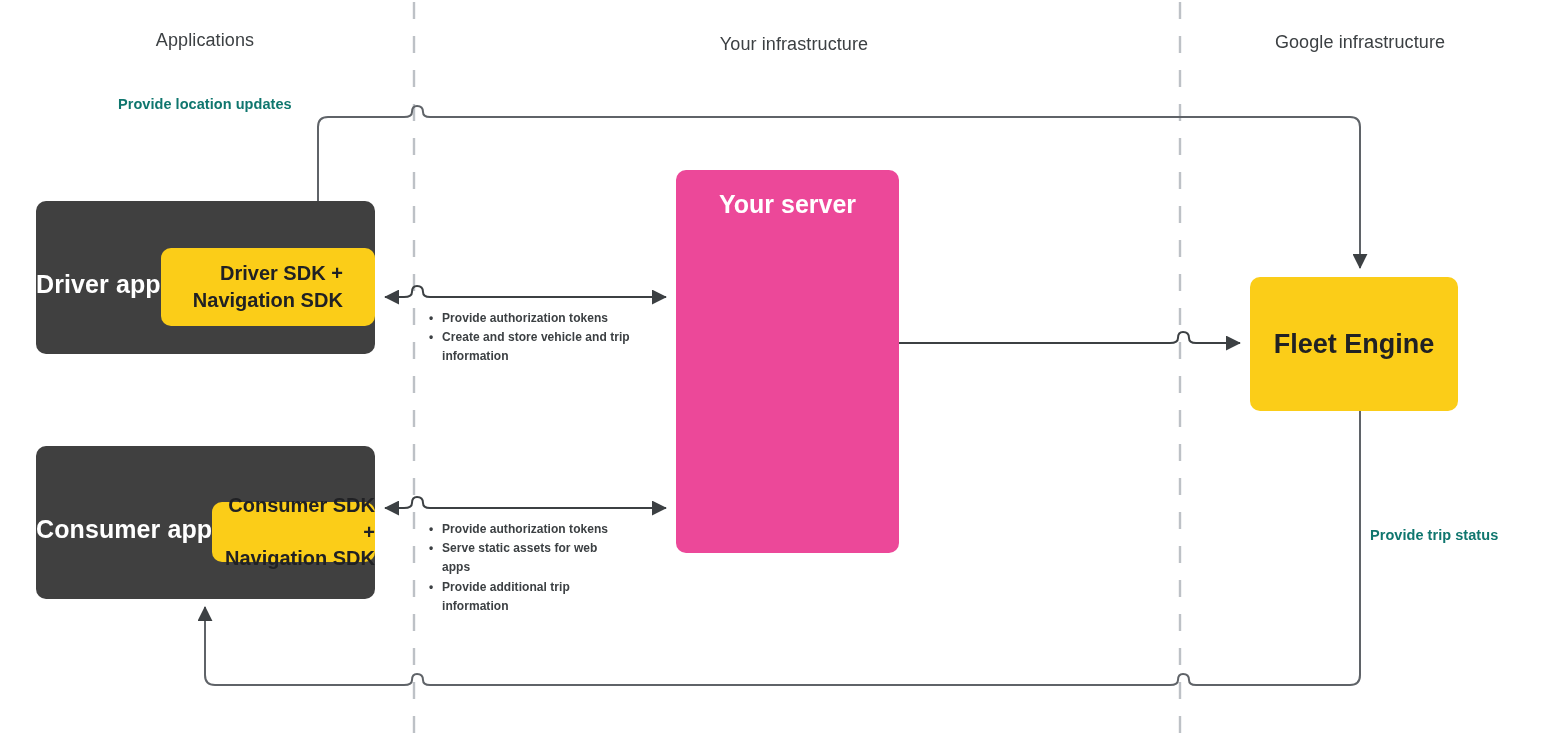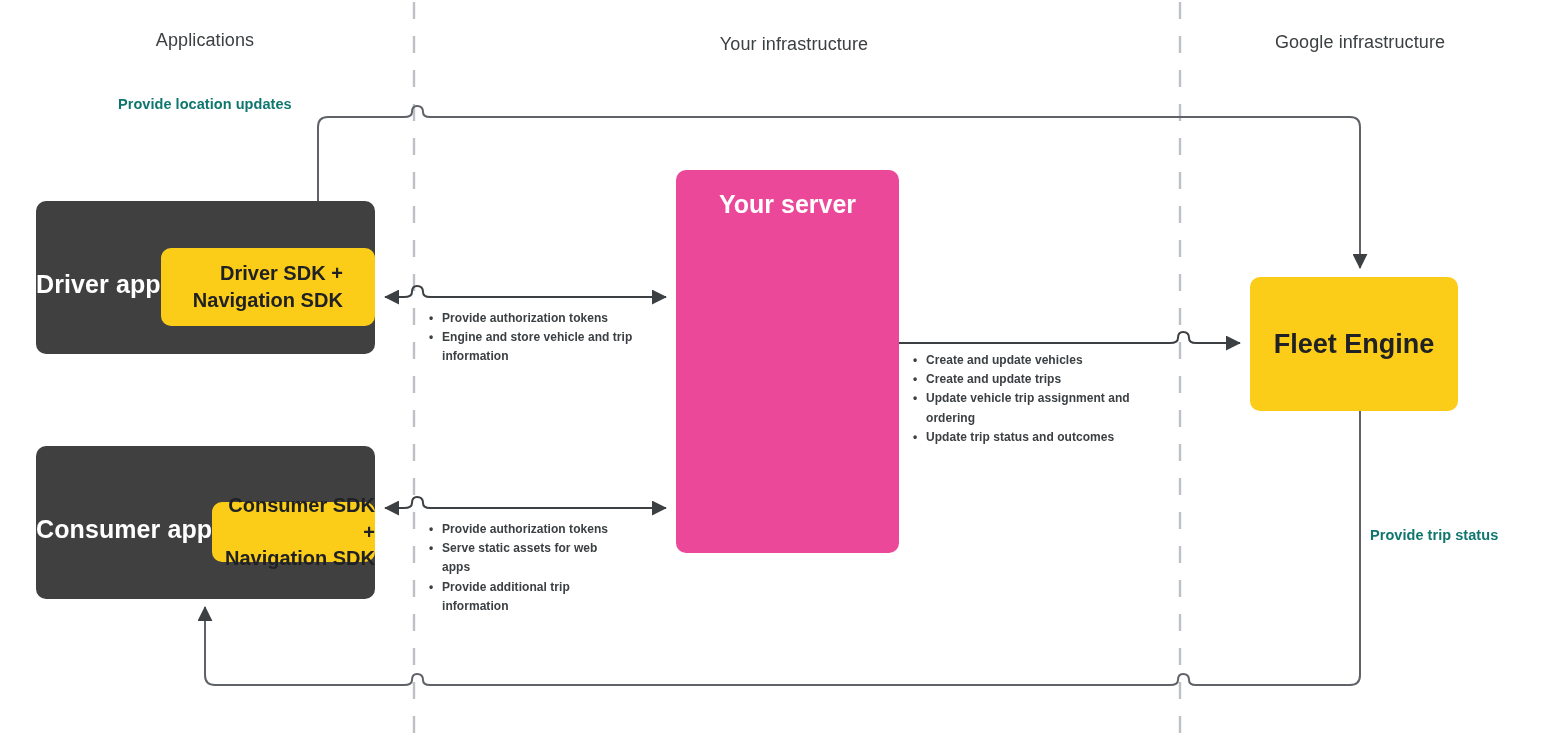--- a/index.html
+++ b/index.html
@@ -215,34 +215,26 @@
   <div class="engine-box" style="left:1250px; top:277px; width:208px; height:134px;">
     <div class="engine-title">Fleet Engine</div>
   </div>
 
   <div class="edge-label" style="left:118px; top:96px;">Provide location updates</div>
   <div class="edge-label" style="left:1370px; top:527px;">Provide trip status</div>
 
   <div class="bullets" style="left:429px; top:309px; width:230px;">
     <ul>
         <li>Provide authorization tokens</li>
-        <li>Engine and store vehicle and trip information</li>
+        <li>Create and store vehicle and trip information</li>
       </ul>
   </div>
 
   <div class="bullets" style="left:429px; top:520px; width:190px;">
     <ul>
         <li>Provide authorization tokens</li>
         <li>Serve static assets for web apps</li>
         <li>Provide additional trip information</li>
       </ul>
   </div>
 
-  <div class="bullets" style="left:913px; top:351px; width:245px;">
-    <ul>
-        <li>Create and update vehicles</li>
-        <li>Create and update trips</li>
-        <li>Update vehicle trip assignment and ordering</li>
-        <li>Update trip status and outcomes</li>
-      </ul>
-  </div>
 
 </div>
 
 </body></html>

